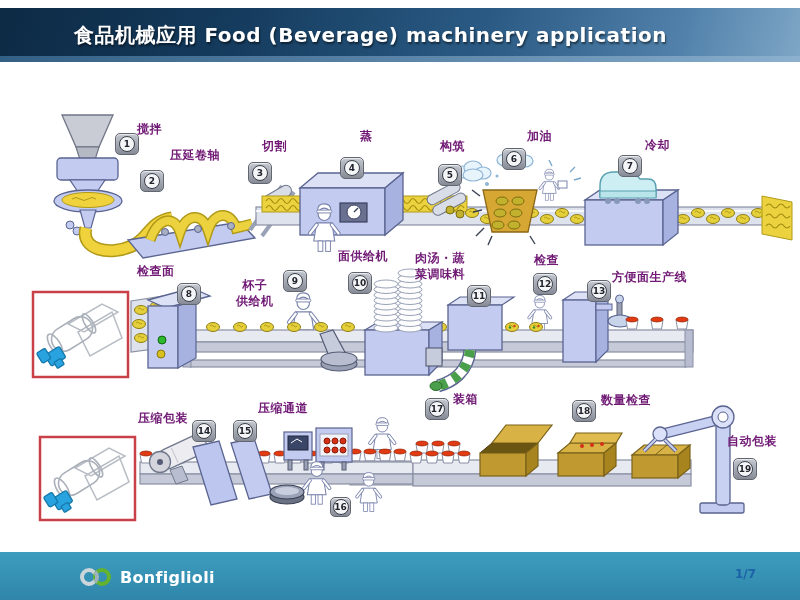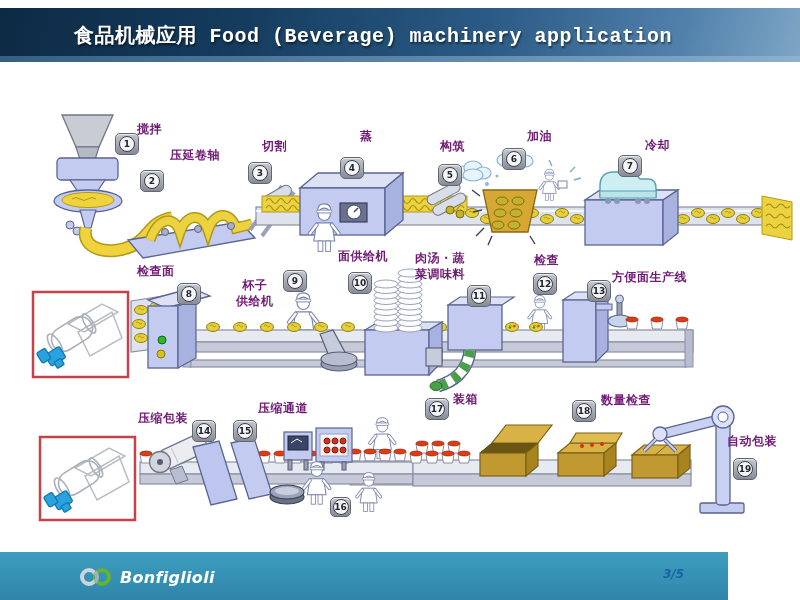--- a/index.html
+++ b/index.html
@@ -1,21 +1,21 @@
 <!DOCTYPE html>
 <html><head>
 <meta charset="utf-8">
 <style>
   html,body{margin:0;padding:0;}
   body{width:800px;height:600px;background:#fff;font-family:"DejaVu Sans","Liberation Sans",sans-serif;}
   #slide{position:relative;width:800px;height:600px;background:#fff;overflow:hidden;}
 
   
   .header{position:absolute;left:0;top:8px;width:800px;height:54px;
-    background:linear-gradient(105deg,#0d2a44 0%,#143a5c 28%,#2a5a84 60%,#5282ab 85%,#7ea6c6 100%);font-family:Liberation Mono, monospace;}
+    background:linear-gradient(105deg,#0d2a44 0%,#143a5c 28%,#2a5a84 60%,#5282ab 85%,#7ea6c6 100%);}
   .header:after{content:"";position:absolute;left:0;bottom:0;width:100%;height:6px;
     background:linear-gradient(90deg,#39698f,#8fb2d0);opacity:.85;}
   .header h1{margin:0;padding:14px 0 0 74px;font-size:20px;font-weight:bold;color:#fff;
     letter-spacing:.5px;text-shadow:1px 2px 2px rgba(0,0,0,.5);}
 
   .subtitle{position:absolute;top:82px;right:34px;font-size:17px;font-weight:bold;color:#9b9b9b;}
 
   
   .badge{position:absolute;width:22px;height:20px;border-radius:5px;
     background:linear-gradient(180deg,#c2c6ce,#868b97);border:1px solid #62666f;
@@ -23,22 +23,22 @@
   .badge .num{width:14px;height:14px;border-radius:50%;background:#f4f5f7;border:1.3px solid #3a3e48;
     color:#20242c;font-size:9px;font-weight:bold;line-height:14px;text-align:center;}
   .badge.sm{width:19px;height:18px;}
   .step-label{position:absolute;font-size:12px;font-weight:bold;color:#701a75;
     white-space:pre-line;line-height:1.35;letter-spacing:.5px;}
   .step-label.center{text-align:center;margin-top:28px;}
 
   svg.art{position:absolute;left:0;top:0;}
 
   
-  .footer{position:absolute;left:0;top:552px;width:728px;height:48px;
-    background:linear-gradient(180deg,#3d9dbf,#2f86aa);font-style:italic;}
+  .footer{position:absolute;left:0;top:552px;width:800px;height:48px;
+    background:linear-gradient(180deg,#3d9dbf,#2f86aa);}
   .footer .logo{position:absolute;left:78px;top:13px;display:flex;align-items:center;}
   .footer .logo-text{color:#fff;font-weight:bold;font-size:16px;margin-left:6px;letter-spacing:.3px;}
   .footer .page-num{position:absolute;right:44px;top:15px;color:#1b62a6;font-weight:bold;font-size:12px;}
 </style>
 </head>
 <body>
 
 <div id="slide">
 
   <div class="header">
@@ -550,16 +550,16 @@
 
   <div class="footer">
     <div class="logo">
       <svg width="36" height="24" viewBox="0 0 36 24">
         <circle cx="11" cy="12" r="7" fill="none" stroke="#ccd5da" stroke-width="4"></circle>
         <circle cx="24" cy="12" r="7" fill="none" stroke="#63b32e" stroke-width="4"></circle>
         <path d="M17,7 A7,7 0 0 1 17,17" fill="none" stroke="#9fb3bc" stroke-width="4"></path>
       </svg>
       <span class="logo-text">Bonfiglioli</span>
     </div>
-    <span class="page-num">3/5</span>
+    <span class="page-num">1/7</span>
   </div>
 
 </div>
 
 </body></html>

